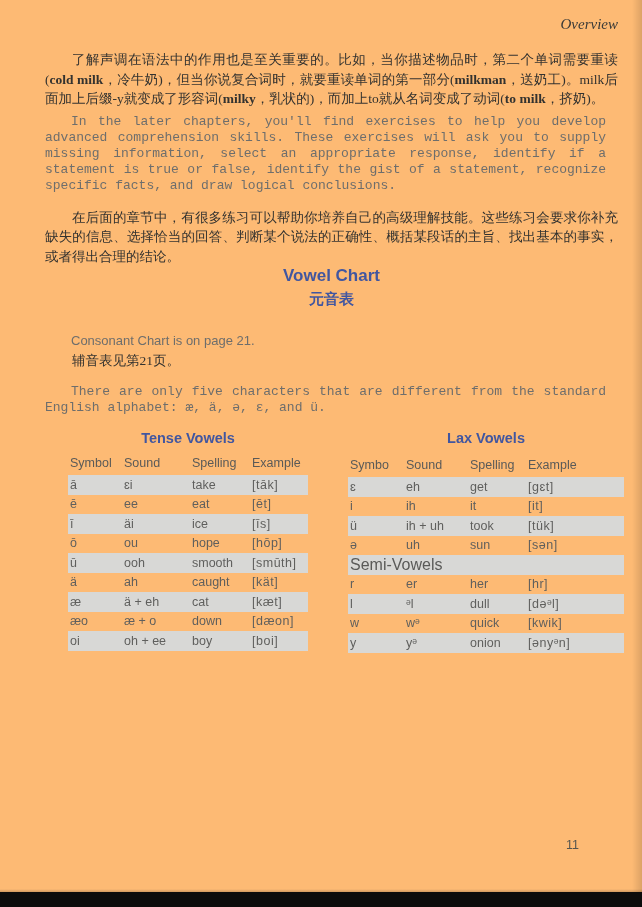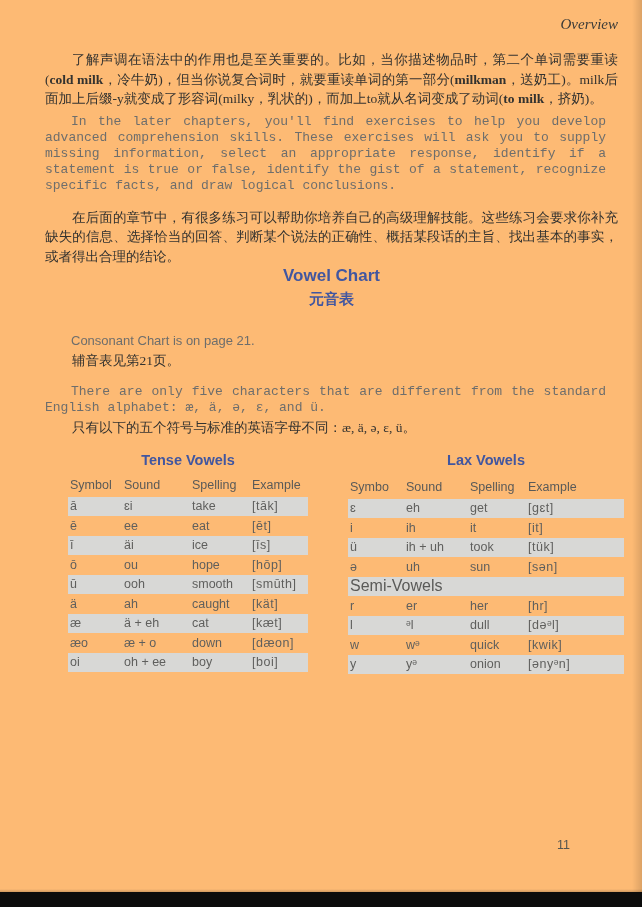--- a/index.html
+++ b/index.html
@@ -113,21 +113,21 @@
   .t-left col:nth-child(3){width:60px;}
   .t-left col:nth-child(4){width:58px;}
   .t-right{width:276px;}
   .t-right col:nth-child(1){width:56px;}
   .t-right col:nth-child(2){width:64px;}
   .t-right col:nth-child(3){width:58px;}
   .t-right col:nth-child(4){width:98px;}
   .example-cell{letter-spacing:0.5px;}
   .page-number{
     position:absolute;
-    right:72px;
+    right:63px;
     top:838px;
     font-size:12.5px;
     color:#55554f;
   }
   .scan-right-edge{
     position:absolute;
     top:0;right:0;bottom:15px;width:10px;
     background:linear-gradient(to right, rgba(0,0,0,0), rgba(0,0,0,0.13));
   }
   .scan-bottom-bar{
@@ -142,34 +142,33 @@
   }
 </style>
 </head>
 <body>
 
 <div class="page">
   <div class="content">
 
     <div class="overview">Overview</div>
 
-    <p class="para-zh"><span>了解声调在语法中的作用也是至关重要的。比如，当你描述物品时，第二个单词需要重读(</span><span style="font-weight: bold;">cold milk</span><span>，冷牛奶)，但当你说复合词时，就要重读单词的第一部分(</span><span style="font-weight: bold;">milkman</span><span>，送奶工)。milk后面加上后缀-y就变成了形容词(</span><span style="font-weight: normal;">milky</span><span>，乳状的)，而加上to就从名词变成了动词(</span><span style="font-weight: bold;">to milk</span><span>，挤奶)。</span></p>
+    <p class="para-zh"><span>了解声调在语法中的作用也是至关重要的。比如，当你描述物品时，第二个单词需要重读(</span><span style="font-weight: bold;">cold milk</span><span>，冷牛奶)，但当你说复合词时，就要重读单词的第一部分(</span><span style="font-weight: bold;">milkman</span><span>，送奶工)。milk后面加上后缀-y就变成了形容词(</span><span style="font-weight: bold;">milky</span><span>，乳状的)，而加上to就从名词变成了动词(</span><span style="font-weight: bold;">to milk</span><span>，挤奶)。</span></p>
 
     <p class="para-en">In the later chapters, you'll find exercises to help you develop advanced comprehension skills. These exercises will ask you to supply missing information, select an appropriate response, identify if a statement is true or false, identify the gist of a statement, recognize specific facts, and draw logical conclusions.</p>
 
     <p class="para-zh" style="">在后面的章节中，有很多练习可以帮助你培养自己的高级理解技能。这些练习会要求你补充缺失的信息、选择恰当的回答、判断某个说法的正确性、概括某段话的主旨、找出基本的事实，或者得出合理的结论。</p>
 
     <div class="title-en">Vowel Chart</div>
     <div class="title-zh">元音表</div>
 
     <div class="note-en">Consonant Chart is on page 21.</div>
     <div class="note-zh">辅音表见第21页。</div>
 
     <p class="para-en five-en">There are only five characters that are different from the standard English alphabet: æ, ä, ə, ɛ, and ü.</p>
-    <p class="para-zh five-zh">只有以下的五个符号与标准的英语字母不同：æ, ä, ə, ɛ, ü。</p>
 
     <div class="tables-wrap">
 
       <div class="table-block left">
         <div class="table-heading">Tense Vowels</div>
         <table class="vtable t-left">
           <colgroup>
               <col>
               <col>
               <col>

